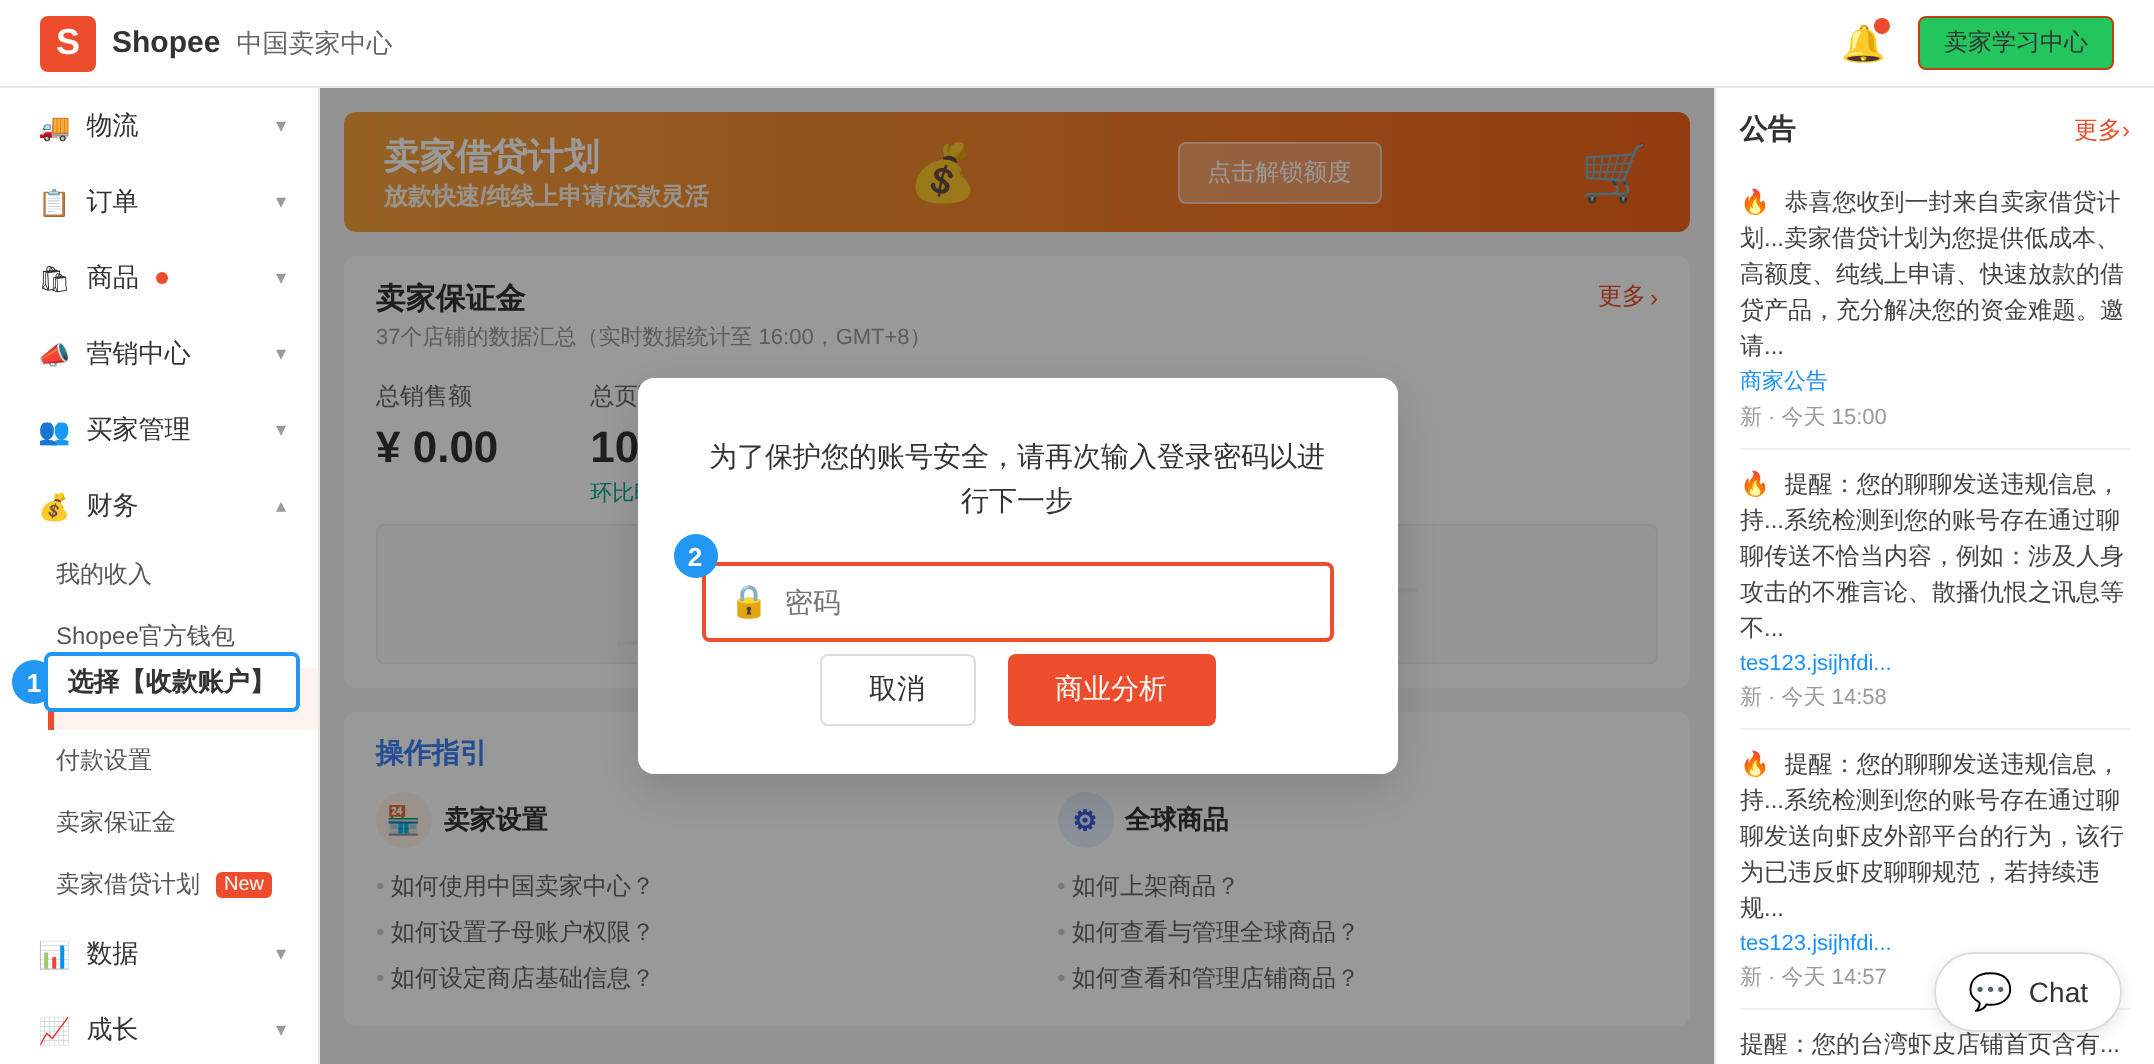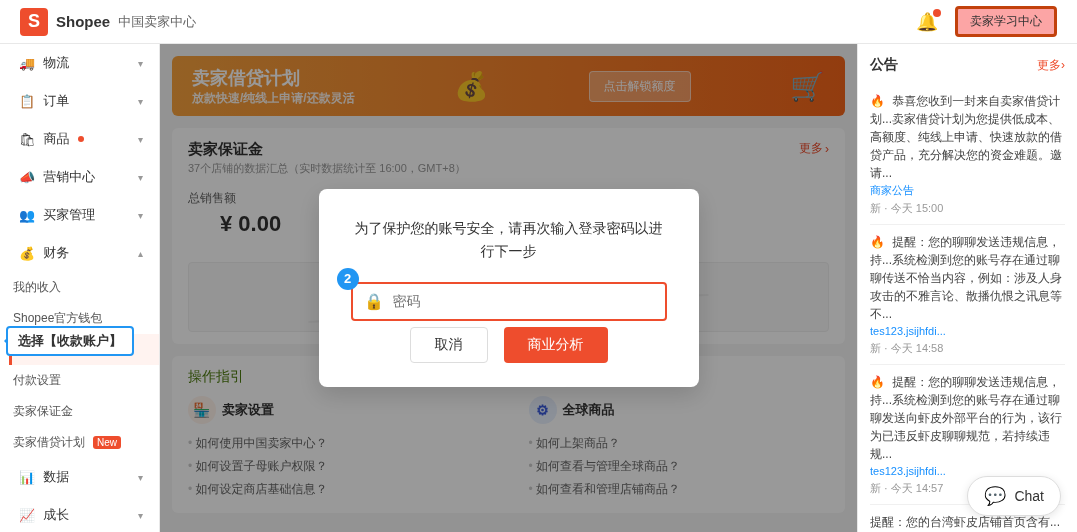--- a/index.html
+++ b/index.html
@@ -37,22 +37,22 @@
       font-size: 18px;
       font-weight: bold;
     }
     .header-right {
       display: flex;
       align-items: center;
       gap: 16px;
       color: #666;
     }
     .header-right .btn-study {
-      background: #fca5a5;
-      border: 3px solid #c2410c;
+      background: #22c55e;
+      border: 1px solid #c2410c;
       border-radius: 4px;
       padding: 4px 12px;
       cursor: pointer;
       font-size: 12px;
       color: #333;
     }
     .bell-icon { font-size: 18px; cursor: pointer; position: relative; }
     .bell-dot {
       position: absolute;
       top: -2px;
@@ -82,21 +82,21 @@
       align-items: center;
       justify-content: space-between;
       padding: 10px 16px;
       cursor: pointer;
       color: #333;
       font-size: 13px;
       border-left: 3px solid transparent;
     }
     .sidebar-item .left { display: flex; align-items: center; gap: 8px; }
     .sidebar-item .arrow { color: #999; font-size: 10px; }
-    .sidebar-sub { padding-left: 13px; }
+    .sidebar-sub { padding-left: 28px; }
     .sidebar-sub-item {
       padding: 7px 16px 7px 0;
       cursor: pointer;
       color: #555;
       font-size: 12px;
       display: flex;
       align-items: center;
       gap: 4px;
     }
     .sidebar-sub-item.active { color: #ee4d2d; font-weight: 500; }
@@ -181,21 +181,21 @@
       justify-content: space-between;
       align-items: flex-start;
       margin-bottom: 4px;
     }
     .section-title { font-size: 15px; font-weight: bold; color: #333; }
     .section-sub { font-size: 11px; color: #999; margin-top: 2px; }
     .more-link { color: #ee4d2d; font-size: 12px; cursor: pointer; display: flex; align-items: center; gap: 2px; }
 
     .metrics { display: flex; gap: 46px; padding: 10px 0 8px; }
     .metric-label { font-size: 12px; color: #666; margin-bottom: 4px; }
-    .metric-value { font-size: 22px; font-weight: bold; color: #333; margin-left: 32px; }
+    .metric-value { font-size: 22px; font-weight: bold; color: #333; }
     .metric-change { font-size: 11px; color: #f44; margin-top: 2px; }
     .metric-change.up { color: #0a8; }
 
     .chart-placeholder {
       height: 70px;
       background: #f9f9f9;
       border: 1px solid #eee;
       border-radius: 4px;
       display: flex;
       align-items: center;
@@ -203,21 +203,21 @@
       color: #ccc;
       font-size: 12px;
     }
 
     
     .ops-section {
       background: white;
       border-radius: 6px;
       padding: 12px 16px;
     }
-    .ops-title { font-size: 14px; font-weight: normal; margin-bottom: 10px; color: #4d7c0f; }
+    .ops-title { font-size: 14px; font-weight: bold; margin-bottom: 10px; color: #3b82f6; }
     .ops-grid { display: flex; gap: 40px; }
     .ops-col { flex: 1; }
     .ops-col-title {
       font-size: 13px;
       font-weight: bold;
       color: #333;
       margin-bottom: 8px;
       display: flex;
       align-items: center;
       gap: 6px;
@@ -585,19 +585,19 @@
       <div class="modal-actions">
         <button class="btn-cancel">取消</button>
         <button class="btn-verify">商业分析</button>
       </div>
     </div>
   </div>
 </div>
 
 <div style="position:fixed;left:6px;top:330px;z-index:300;display:flex;align-items:center;gap:6px;">
   <div class="badge-circle" style="position:static;">1</div>
-  <div class="tooltip-box" style="left:0;">选择【收款账户】</div>
+  <div class="tooltip-box" style="left:16px;">选择【收款账户】</div>
 </div>
 
 <div class="chat-btn">
   <span class="chat-icon">💬</span>
   <span class="chat-label">Chat</span>
 </div>
 
 </body></html>

